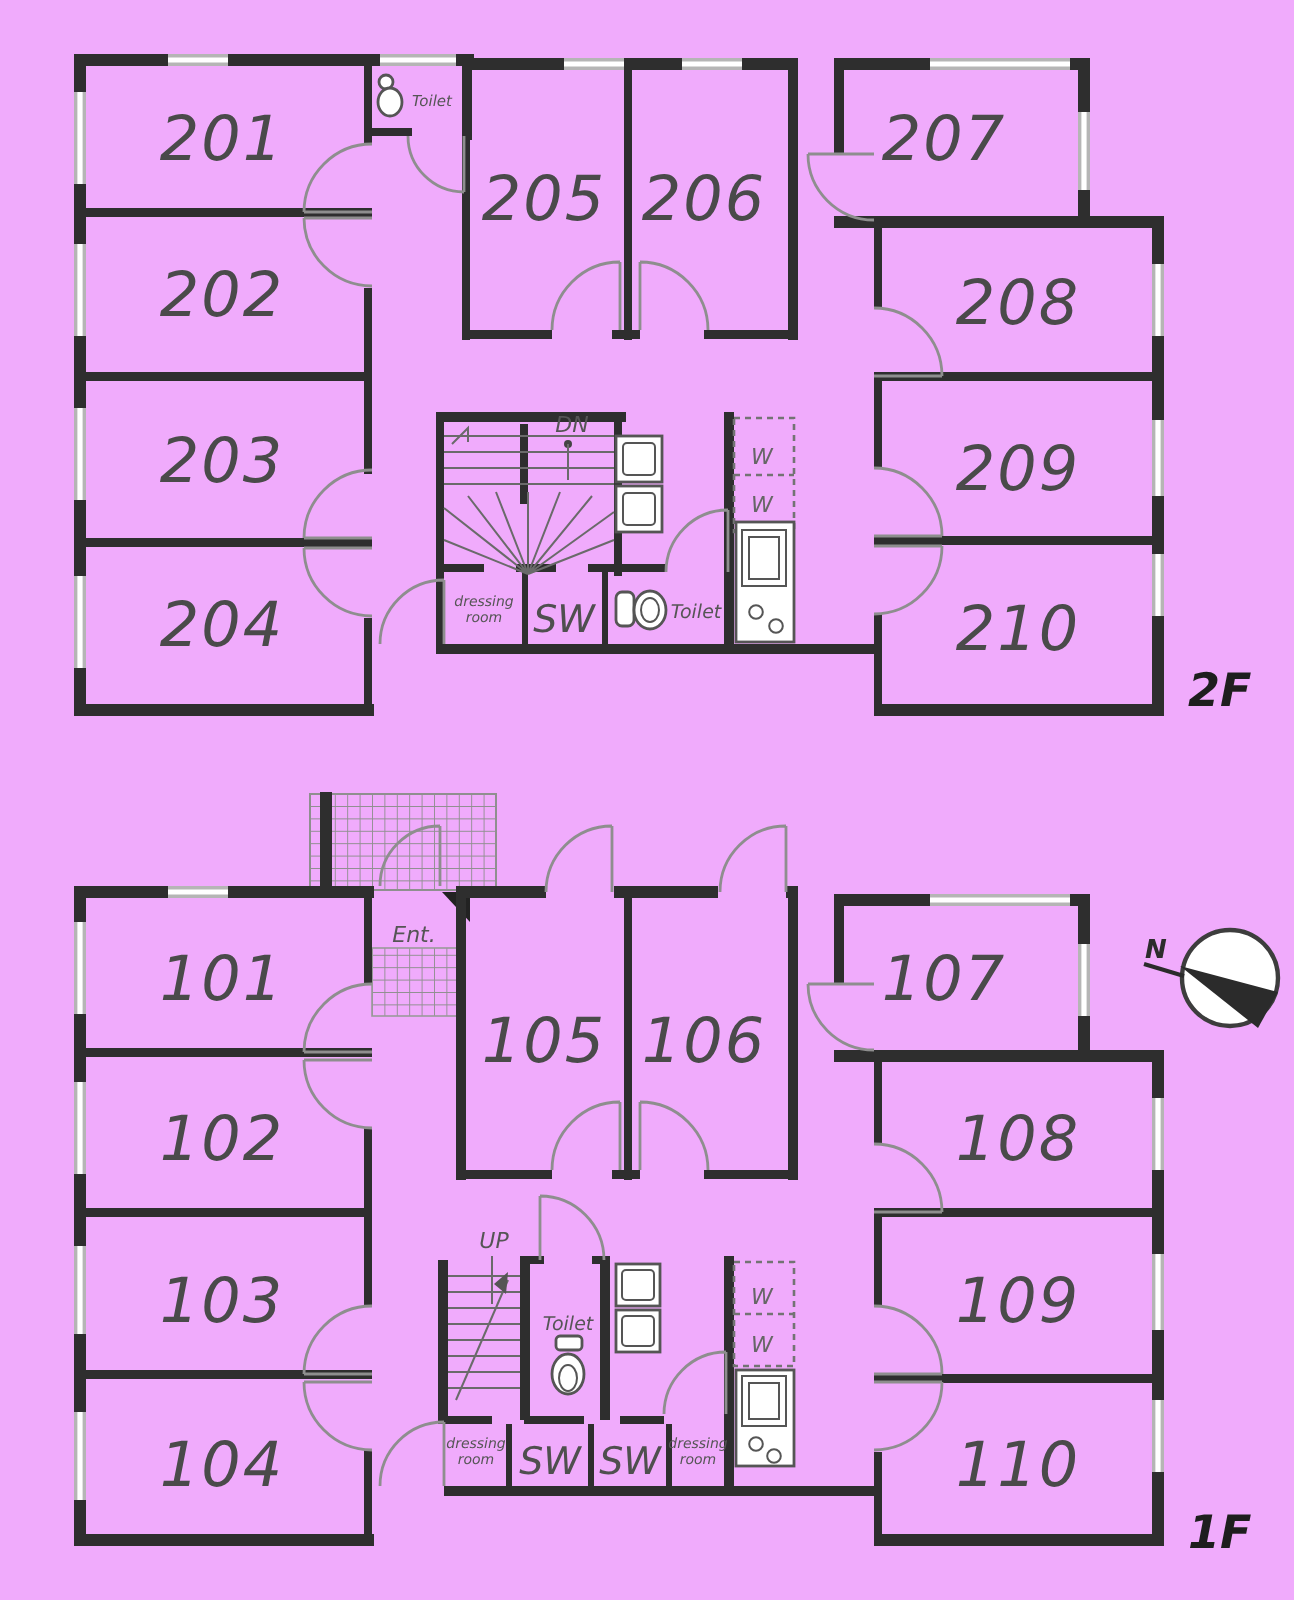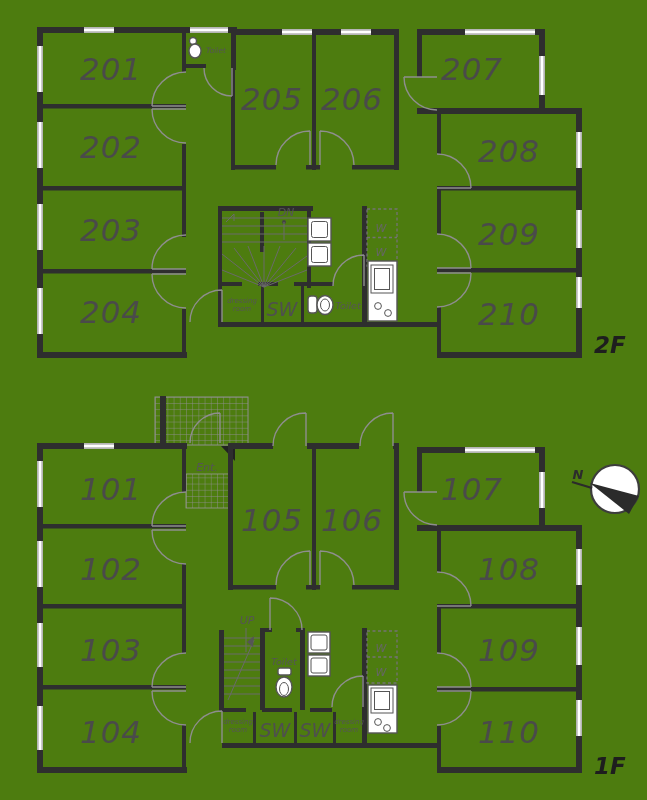--- a/index.html
+++ b/index.html
@@ -1,17 +1,17 @@
 <!DOCTYPE html>
 <html><head>
 <meta charset="utf-8">
 <title>Floor Plan</title>
 <style>
   html,body { margin:0; padding:0; background:#ffffff; }
-  .plan { position:relative; width:647px; height:800px; background:#4d7c0f; overflow:hidden; }
+  .plan { position:relative; width:647px; height:800px; background:#f0abfc; overflow:hidden; }
   svg { position:absolute; left:0; top:0; }
   text { font-family:"DejaVu Sans", sans-serif; font-style:italic; }
   .num   { font-size:31px; fill:#4a4a4a; letter-spacing:1px; }
   .fl    { font-size:23px; font-weight:bold; fill:#1e1e1e; }
   .sw    { font-size:19px; fill:#4f4f4f; }
   .sm7   { font-size:7.5px; fill:#555; }
   .sm9   { font-size:9.5px; fill:#555; }
   .sm11  { font-size:11px; fill:#555; }
   .dress { font-size:7px; fill:#555; }
   .wlt   { font-size:11px; fill:#666; }

